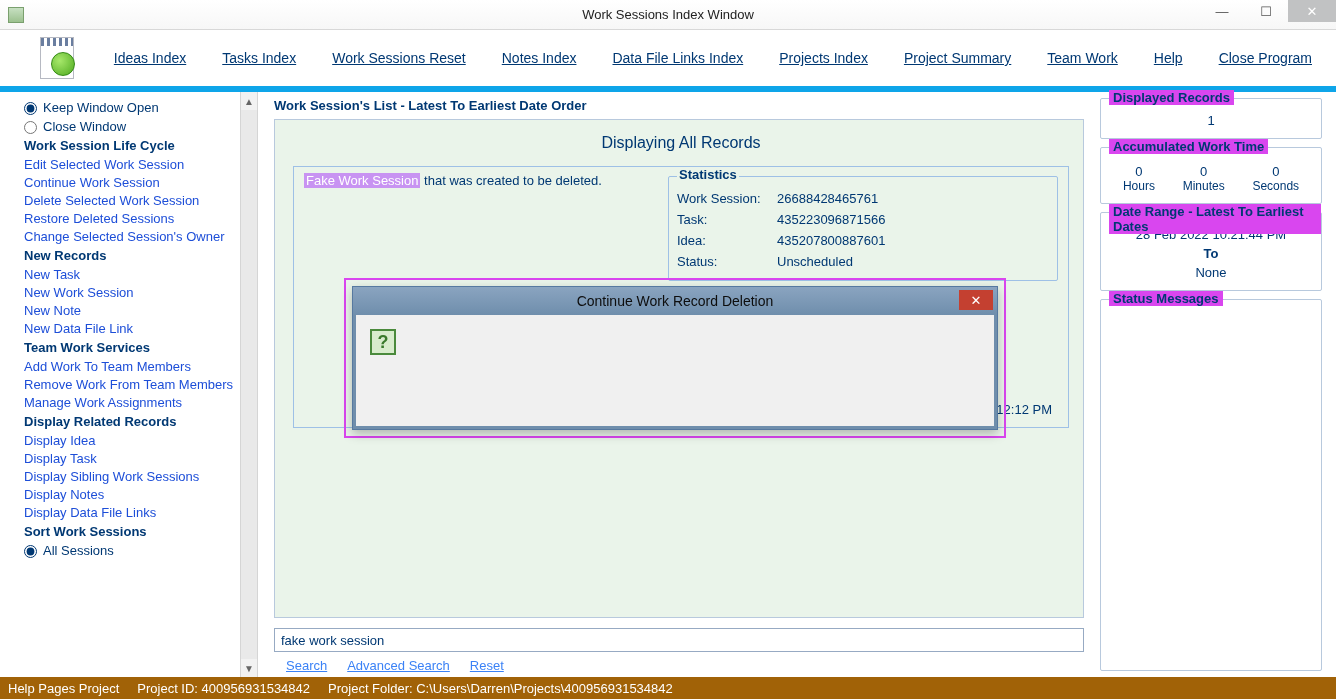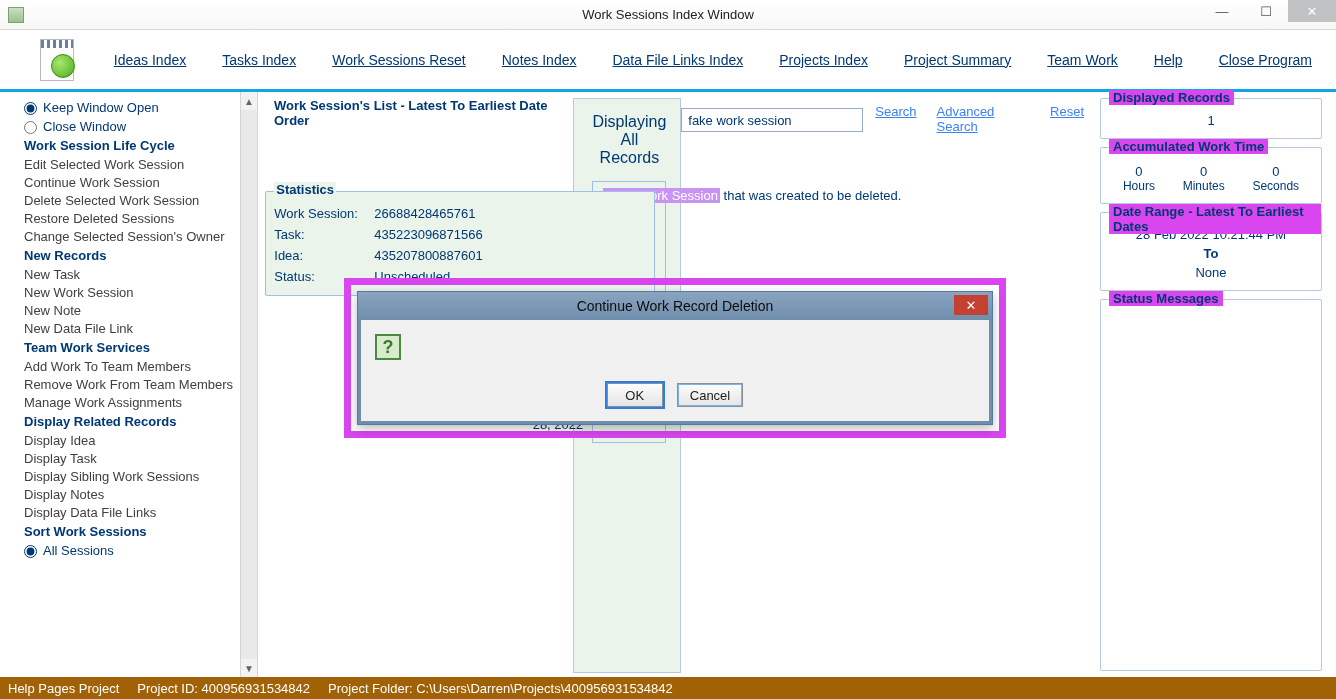--- a/index.html
+++ b/index.html
@@ -35,21 +35,21 @@
     color: #222;
     font-size: 13px;
     pointer-events: none;
   }
   .winbtns { position: absolute; right: 0; top: 0; display:flex; }
   .winbtn { width: 44px; height: 22px; display:flex; align-items:center; justify-content:center; color:#555; font-size:13px; }
   .winbtn.close { background:#c1c2c3; color:#fff; width:48px; }
   
   .topbar {
     height: 62px;
-    border-bottom: 3px solid #0ea5e9;
+    border-bottom: 6px solid #0ea5e9;
     display:flex;
     align-items:center;
     padding: 0 24px 0 40px;
   }
   .logo {
     width: 44px; height: 42px;
     margin-right: 40px;
     background: #fff;
     border: 1px solid #b6b9c2;
     position: relative;
@@ -65,40 +65,40 @@
     border:1px solid #348a15;
   }
   .menu { display:flex; gap: 36px; font-size:14px; }
   .menu a { color:#003873; text-decoration: underline; cursor:pointer; white-space:nowrap; }
   
   .mainrow { display:flex; height: calc(100% - 30px - 62px - 22px); }
   .leftcol { width: 240px; padding: 8px 0 8px 24px; overflow:hidden; position:relative; }
   .radio-row { display:flex; align-items:flex-end; gap:6px; margin-bottom:4px; color:#003873; }
   .radio-row input[type=radio] { accent-color:#003873; }
   .section-head { font-weight: bold; color:#003873; margin-top: 4px; margin-bottom:4px; }
-  .sidebar-link { color:#404040; cursor:pointer; margin: 3px 0; font-size:13px; }
+  .sidebar-link { color:#1d4ed8; cursor:pointer; margin: 3px 0; font-size:13px; }
   
   .scrollgutter {
     width: 18px;
     background:#e9e9e9;
     border-left:1px solid #d5d5d5;
     border-right:1px solid #d5d5d5;
     position: relative;
   }
   .scrollgutter .arrow {
     position:absolute; left:0; right:0; height:18px;
     background:#f2f2f2;
     display:flex; align-items:center; justify-content:center;
     color:#666; font-size:10px;
   }
   .scrollgutter .arrow.up{ top:0; }
   .scrollgutter .arrow.down{ bottom:0; }
 
   
-  .centercol { flex:1; padding: 6px 10px 4px 16px; position:relative; display:flex; flex-direction:row; }
+  .centercol { flex:1; padding: 6px 10px 4px 16px; position:relative; display:flex; flex-direction:column; }
   .listheader { color:#003873; font-weight:bold; font-size:13px; margin-bottom:6px; }
   .listarea {
     flex:1;
     border: 1px solid #b8c9dd;
     background:#eaf4ea;
     padding: 14px 14px 14px 18px;
     position: relative;
     display:flex;
     flex-direction:column;
   }
@@ -160,21 +160,21 @@
   .timecols .tc { color:#003873; }
   .timecols .tc .num{ font-size:13px; }
   .timecols .tc .lab{ font-size:12px; }
   .statusbox { flex:1; min-height: 250px; }
 
   
   .dialog-border {
     position:absolute;
     left:344px; top:278px;
     width:662px; height:160px;
-    border: 7px solid #d946ef;
+    border: 2px solid #d946ef;
     z-index: 50;
     box-sizing:border-box;
   }
   .dialog {
     position:absolute; left:6px; top:6px; right:6px; bottom:6px;
     border: 1px solid #5679a0;
     background: #f0f0f0;
     box-shadow: 0 4px 10px rgba(0,0,0,.25);
     display:flex; flex-direction:column;
   }
@@ -416,19 +416,15 @@
 </div>
 
 <div class="dialog-border">
   <div class="dialog">
     <div class="dlg-title">
       <div class="t">Continue Work Record Deletion</div>
       <div class="dlg-close">✕</div>
     </div>
     <div class="dlg-body">
       <div class="qicon">?</div>
-      <div class="dlg-btns">
-        <button class="btn default">OK</button>
-        <button class="btn">Cancel</button>
-      </div>
     </div>
   </div>
 </div>
 
 </body></html>

